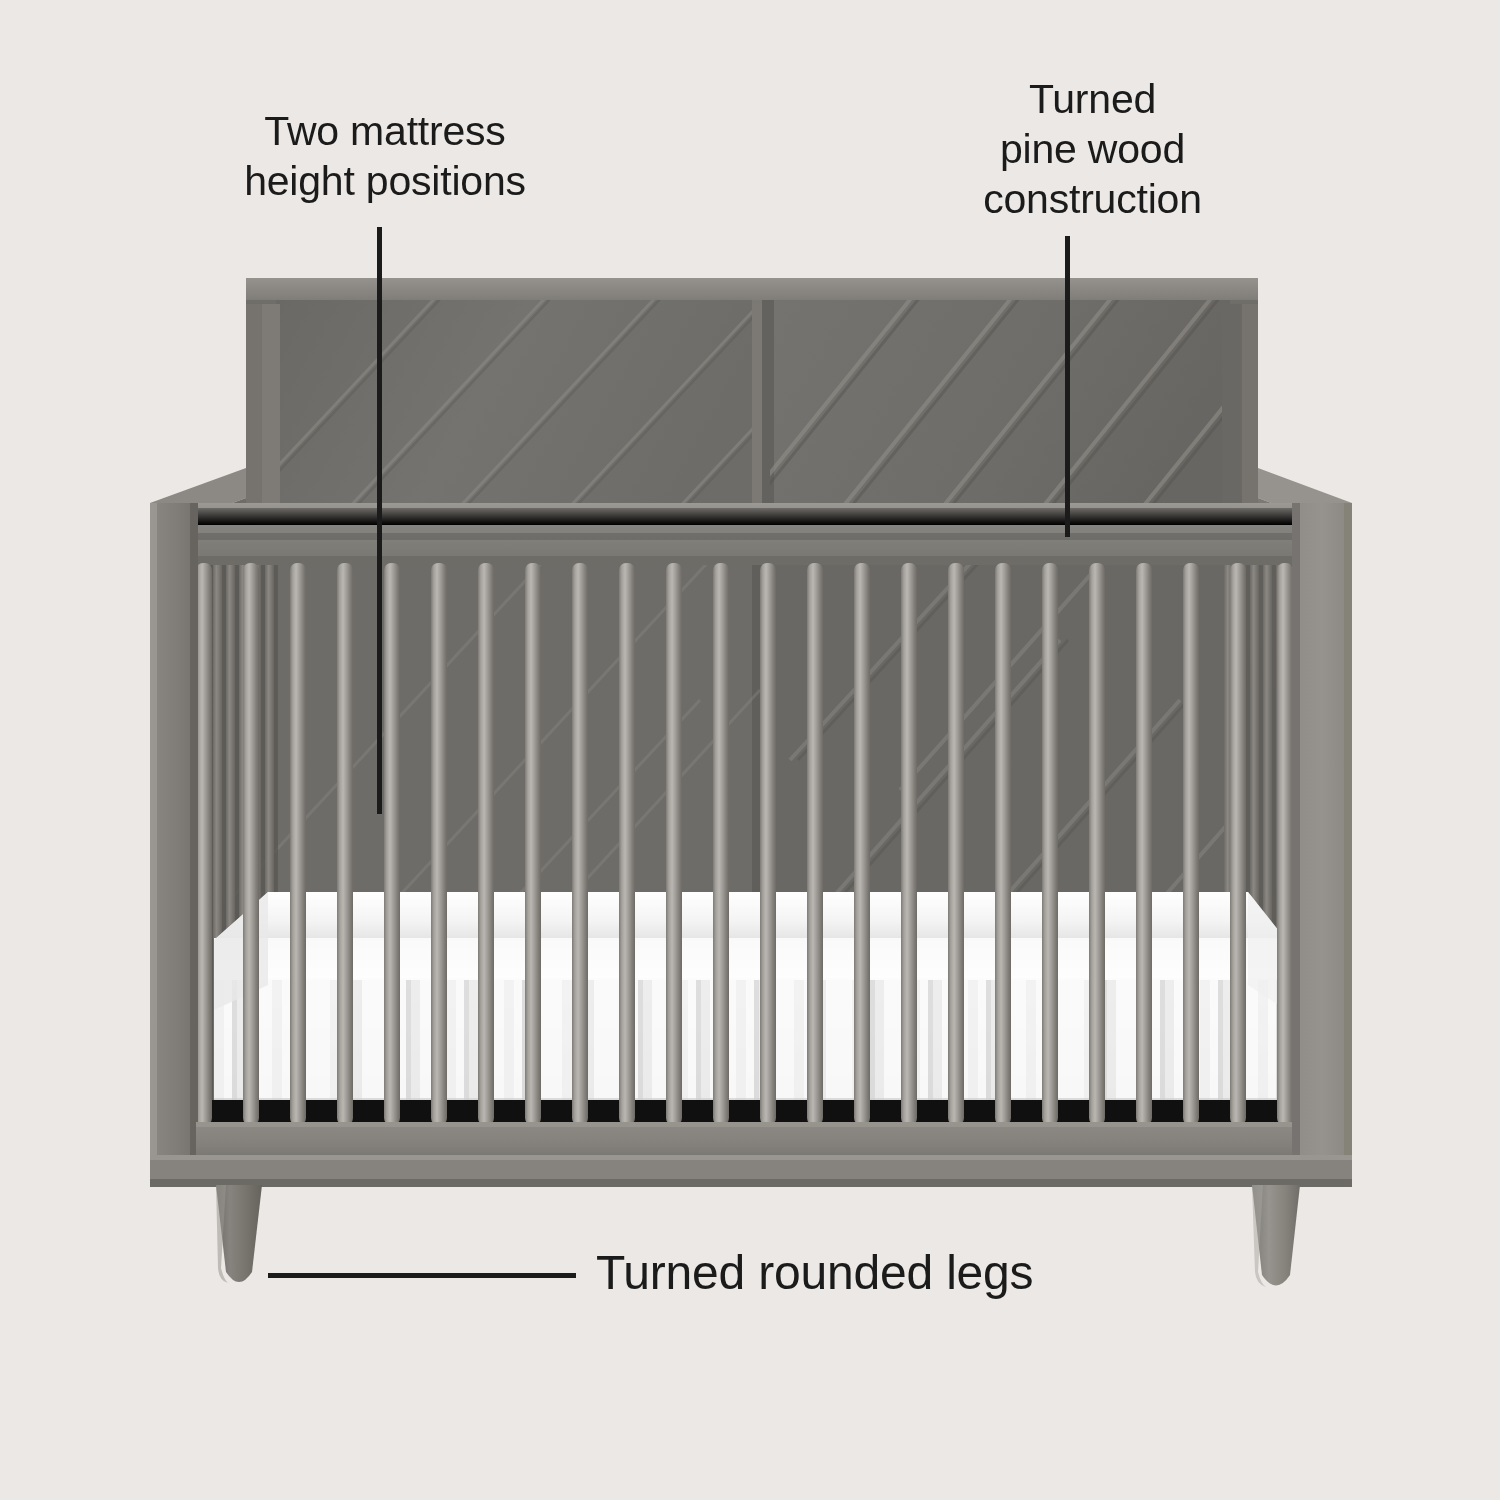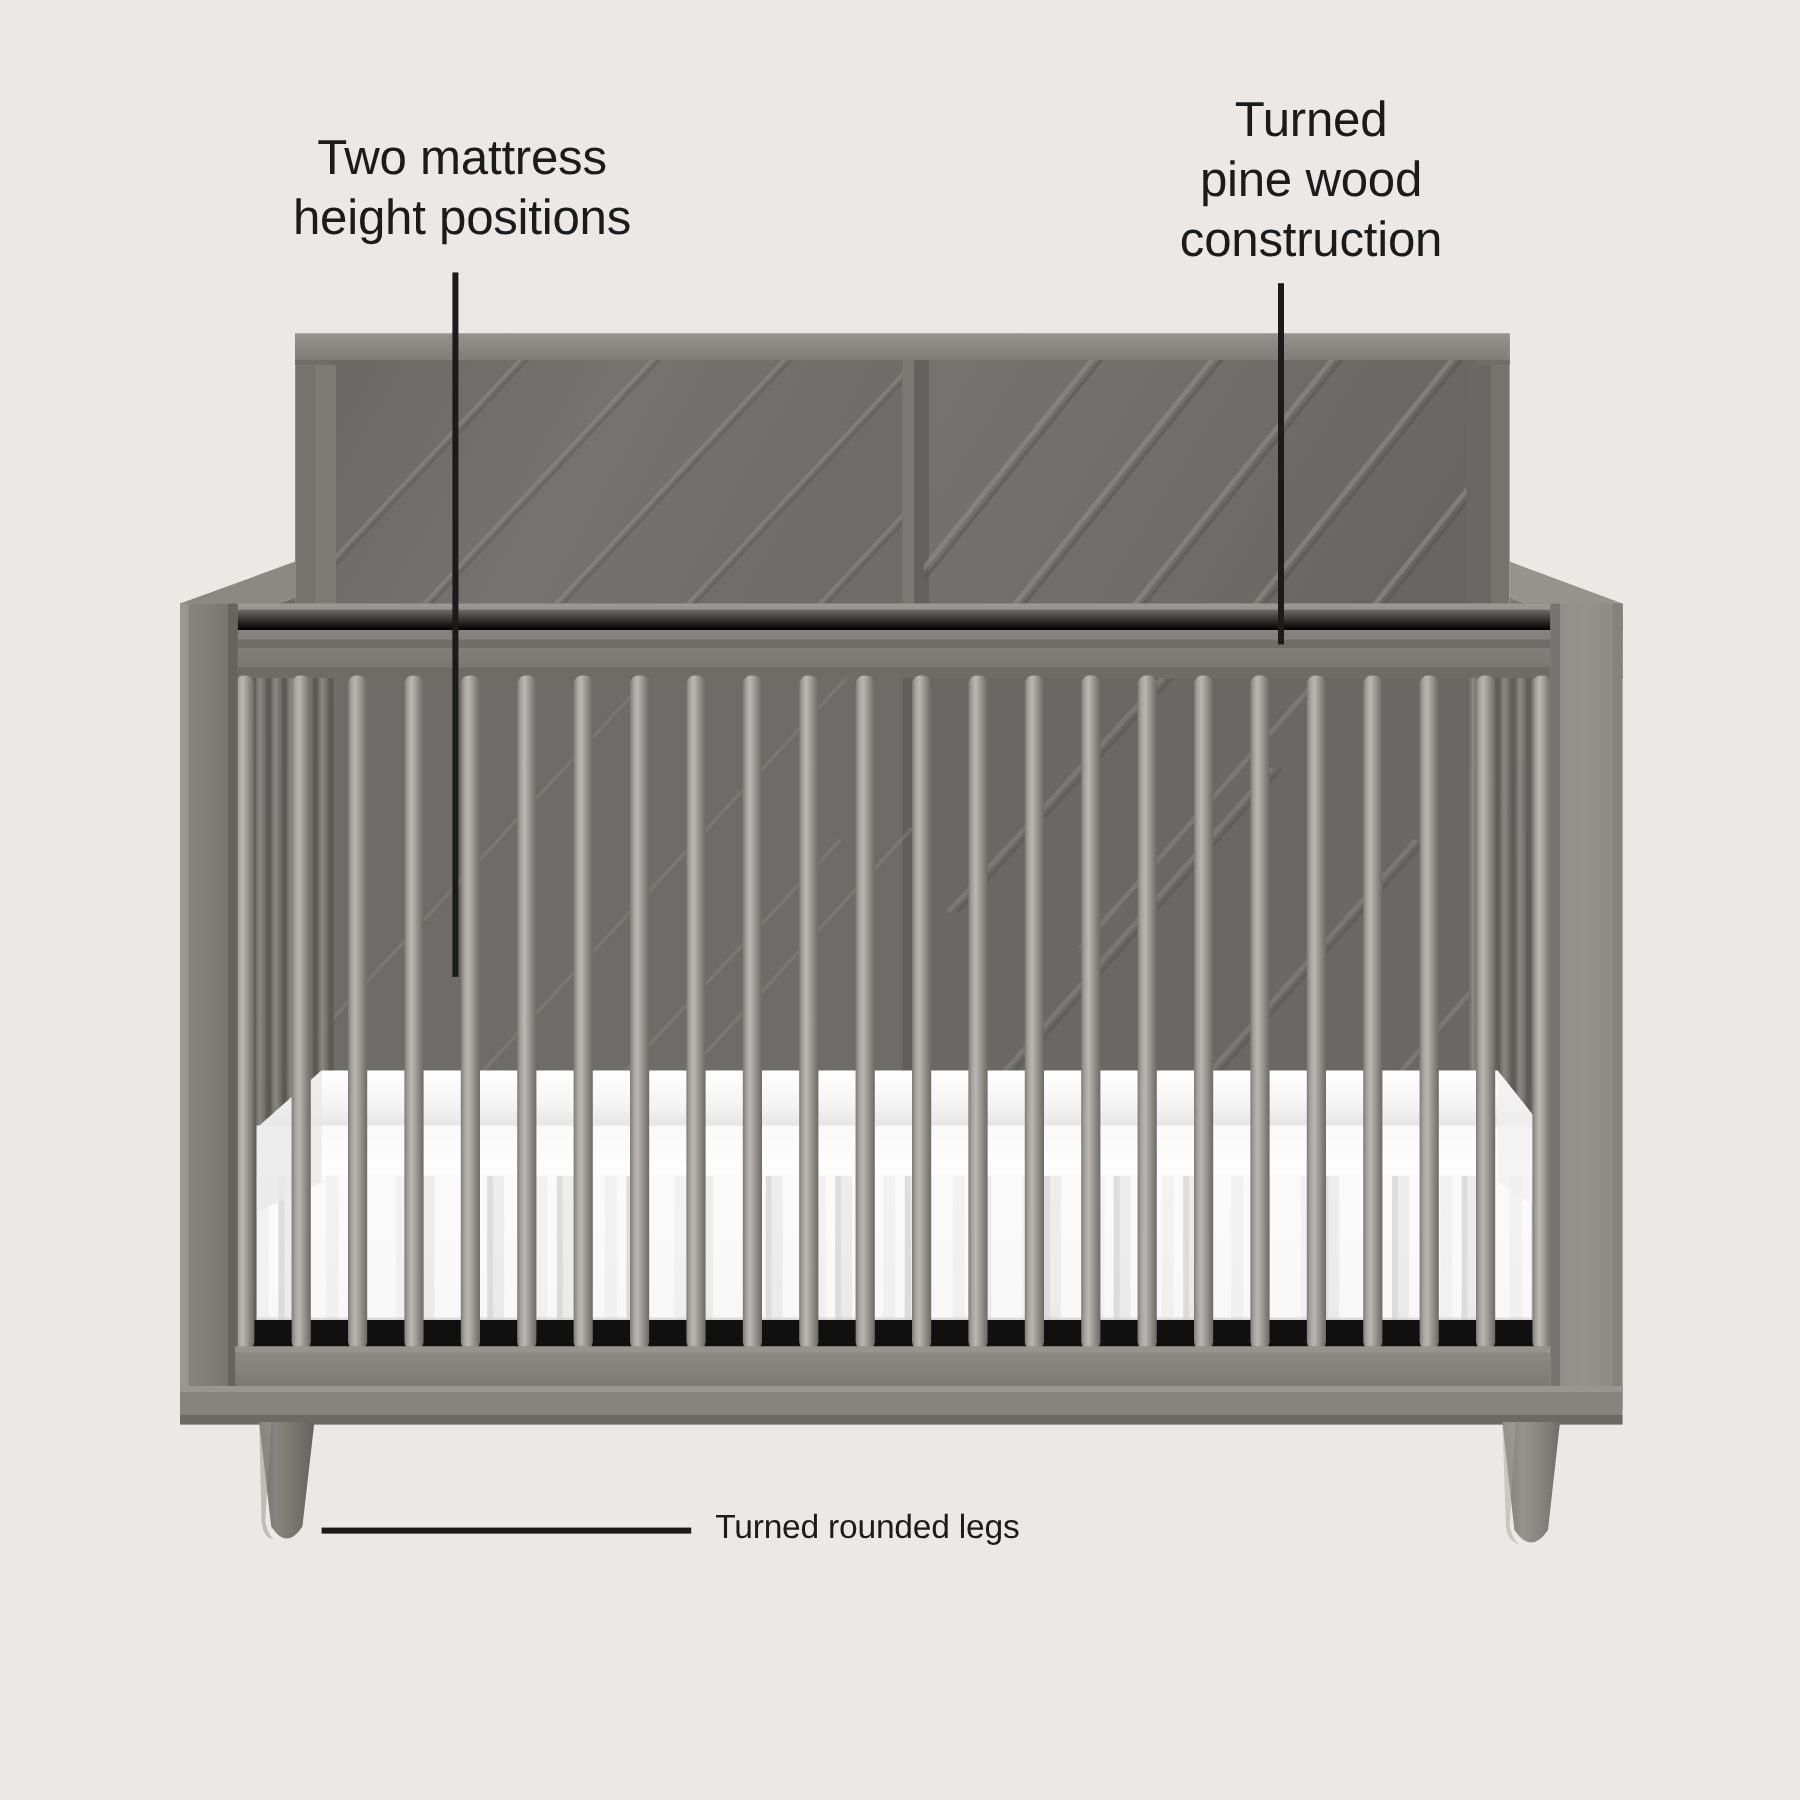--- a/index.html
+++ b/index.html
@@ -21,21 +21,21 @@
     line-height:50px;
     letter-spacing:-0.2px;
     text-align:center;
     white-space:pre-line;
     font-weight:400;
   }
   #callout-mattress{left:150px;top:106px;width:470px;}
   #callout-pine{left:900px;top:74px;width:385px;}
   #callout-legs{
     left:596px;top:1249px;width:520px;
-    text-align:left;font-size:28px;line-height:48px;
+    text-align:left;font-size:48px;line-height:48px;
   }
 
   
   .leader{position:absolute;background:#1b1b1b;}
   #leader-mattress{left:377px;top:227px;width:5px;height:587px;}
   #leader-pine{left:1065px;top:236px;width:5px;height:301px;}
   #leader-legs{left:268px;top:1273px;width:308px;height:5px;}
 
   
   #crib{position:absolute;left:0;top:0;width:1500px;height:1500px;}

